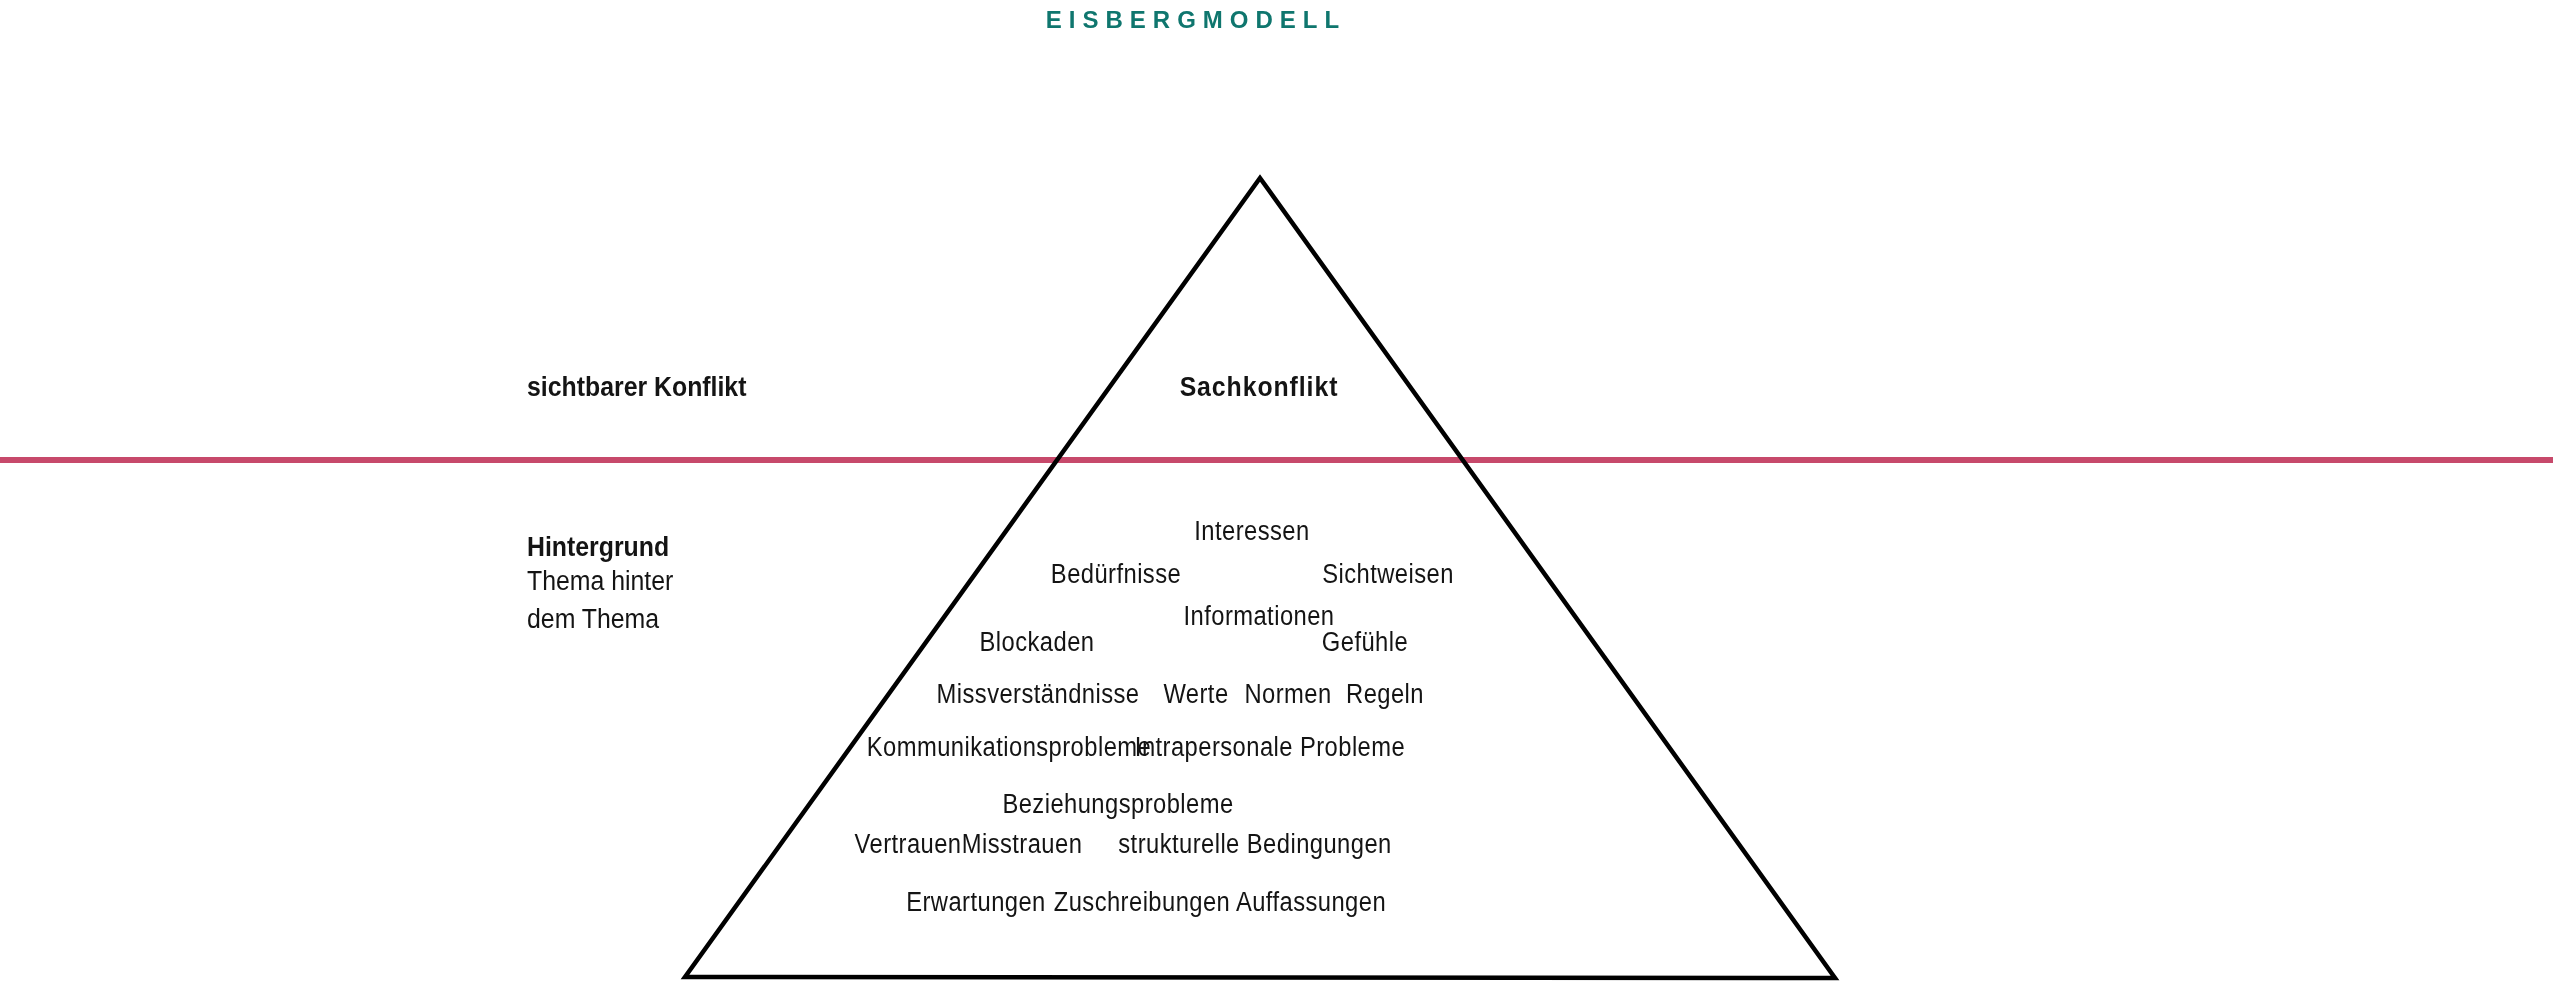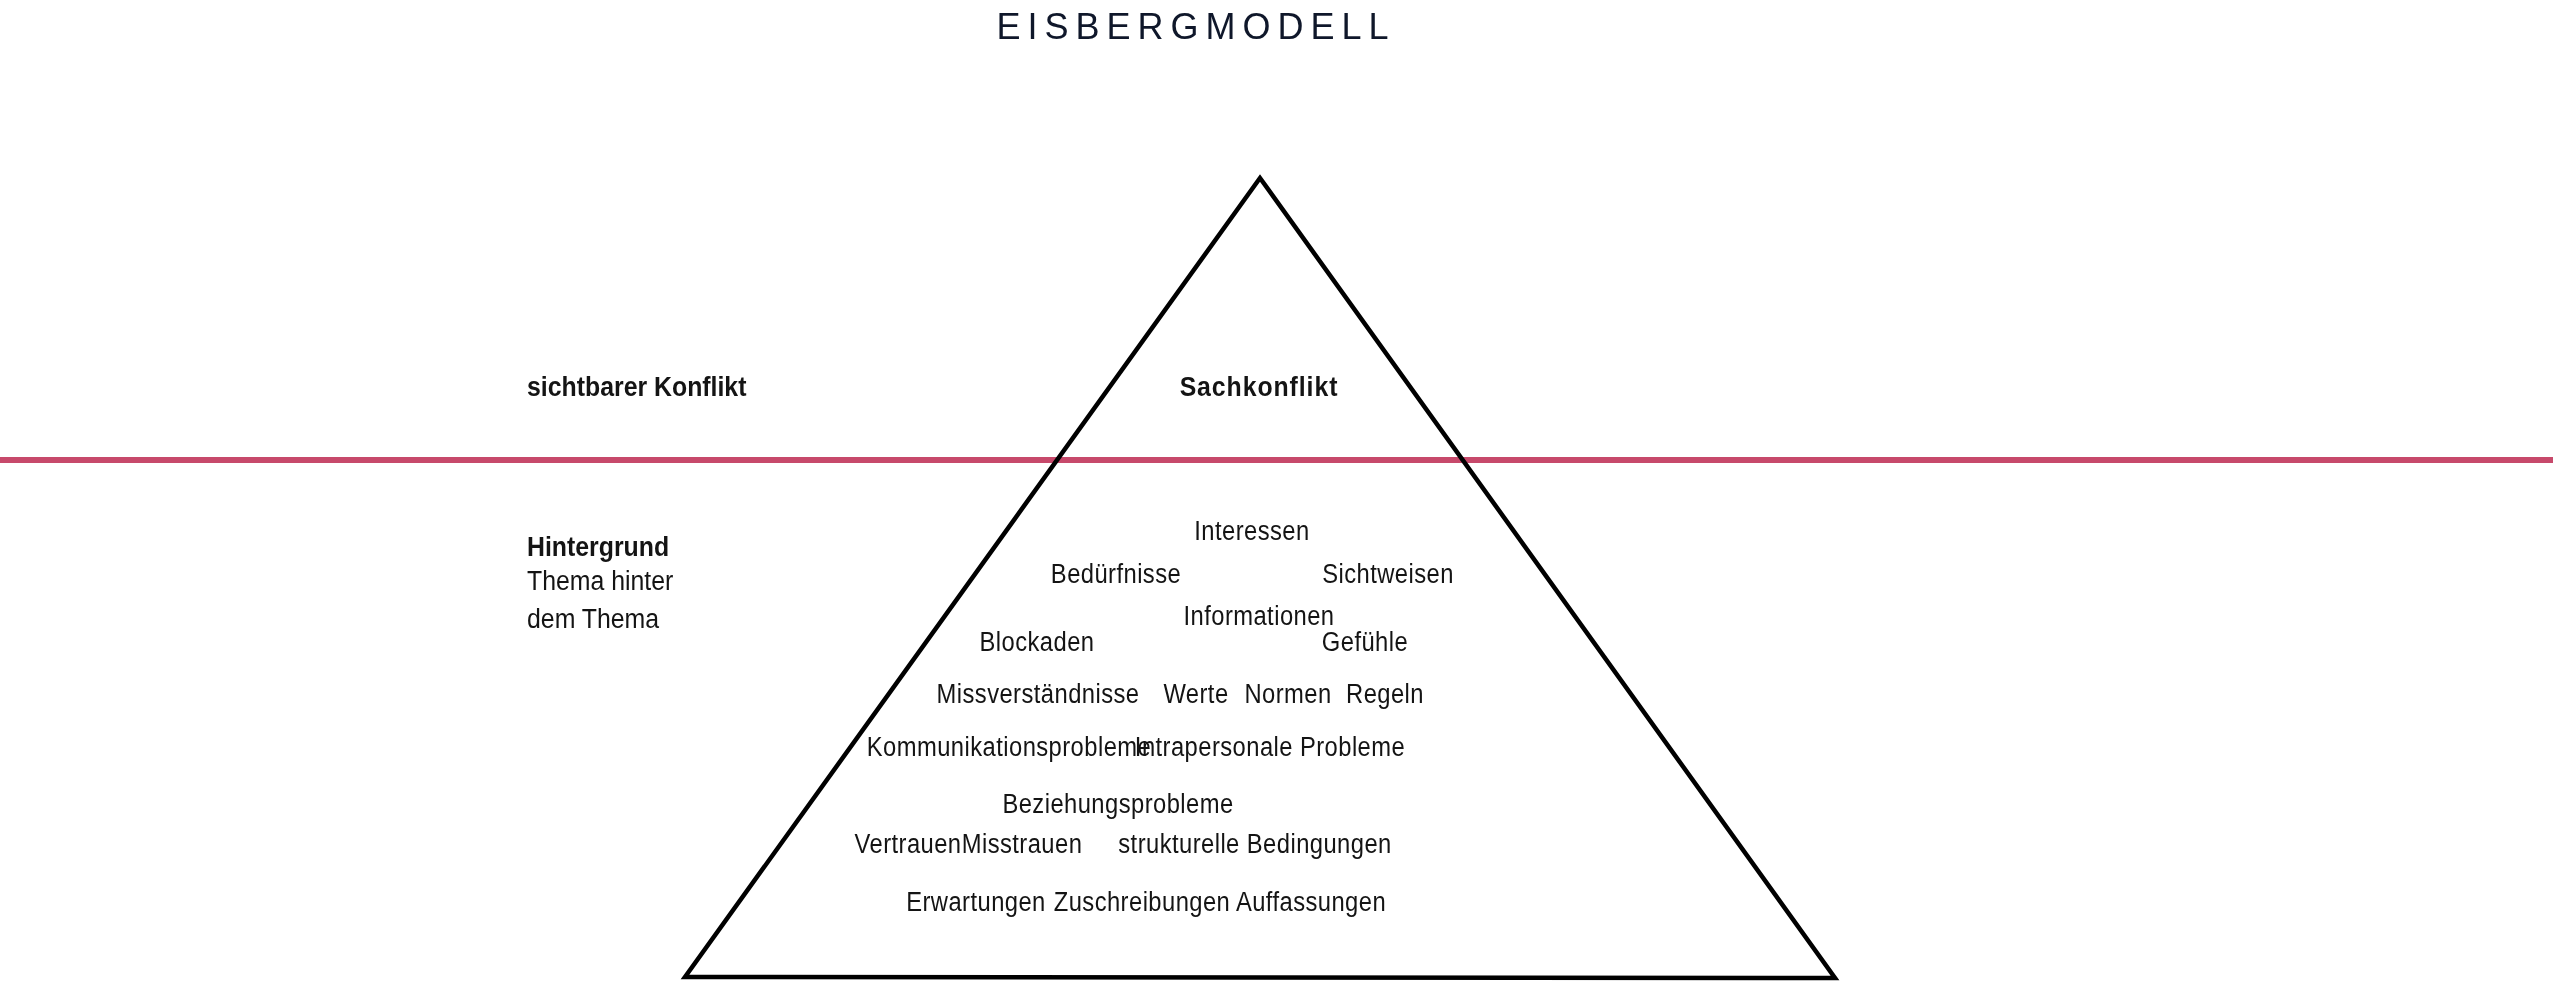--- a/index.html
+++ b/index.html
@@ -15,25 +15,25 @@
     overflow: hidden;
     font-family: "Liberation Sans", sans-serif;
     color: #141414;
   }
   .abs { position: absolute; }
 
   .title {
     top: 6px;
     left: 1196px;
     transform: translateX(-50%);
-    font-size: 36px;
-    font-weight: normal;
+    font-size: 24px;
+    font-weight: bold;
     letter-spacing: 7px;
     white-space: nowrap;
-    color: #0f172a;
+    color: #0f766e;
   }
 
   .waterline {
     top: 457px;
     left: 0;
     width: 2553px;
     height: 6px;
   }
 
   .triangle-svg {

